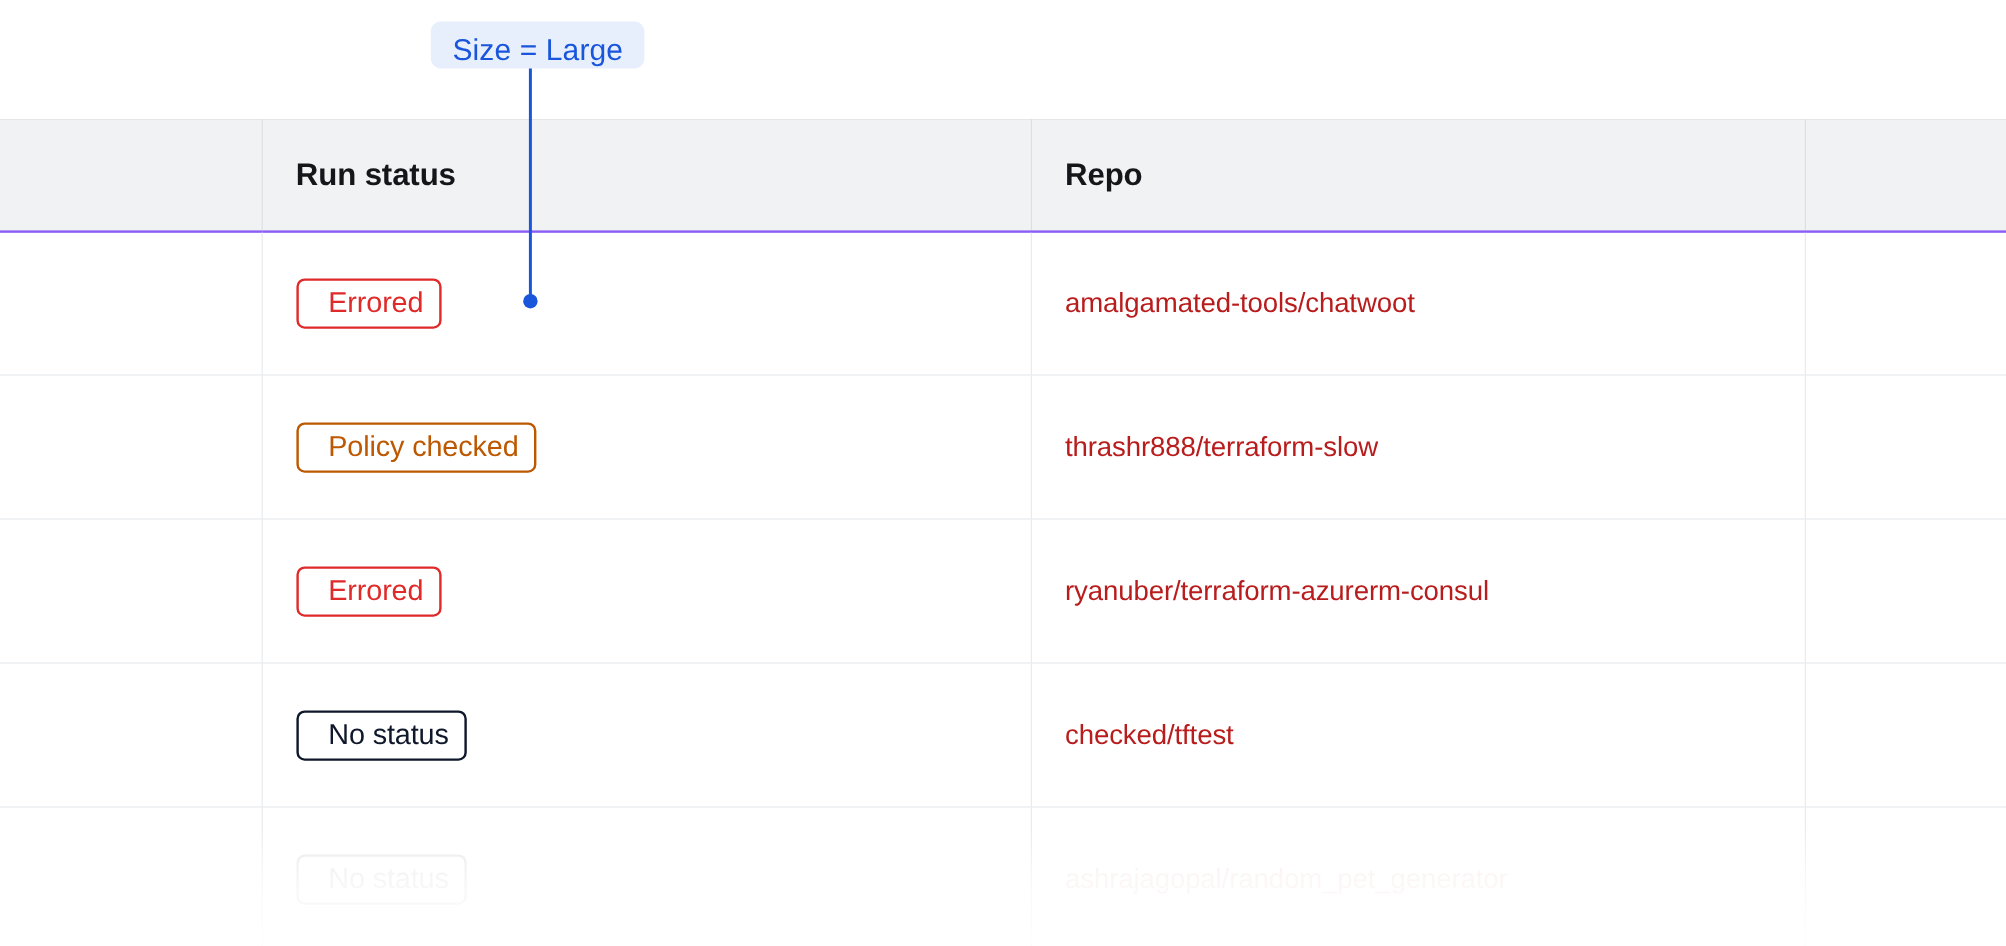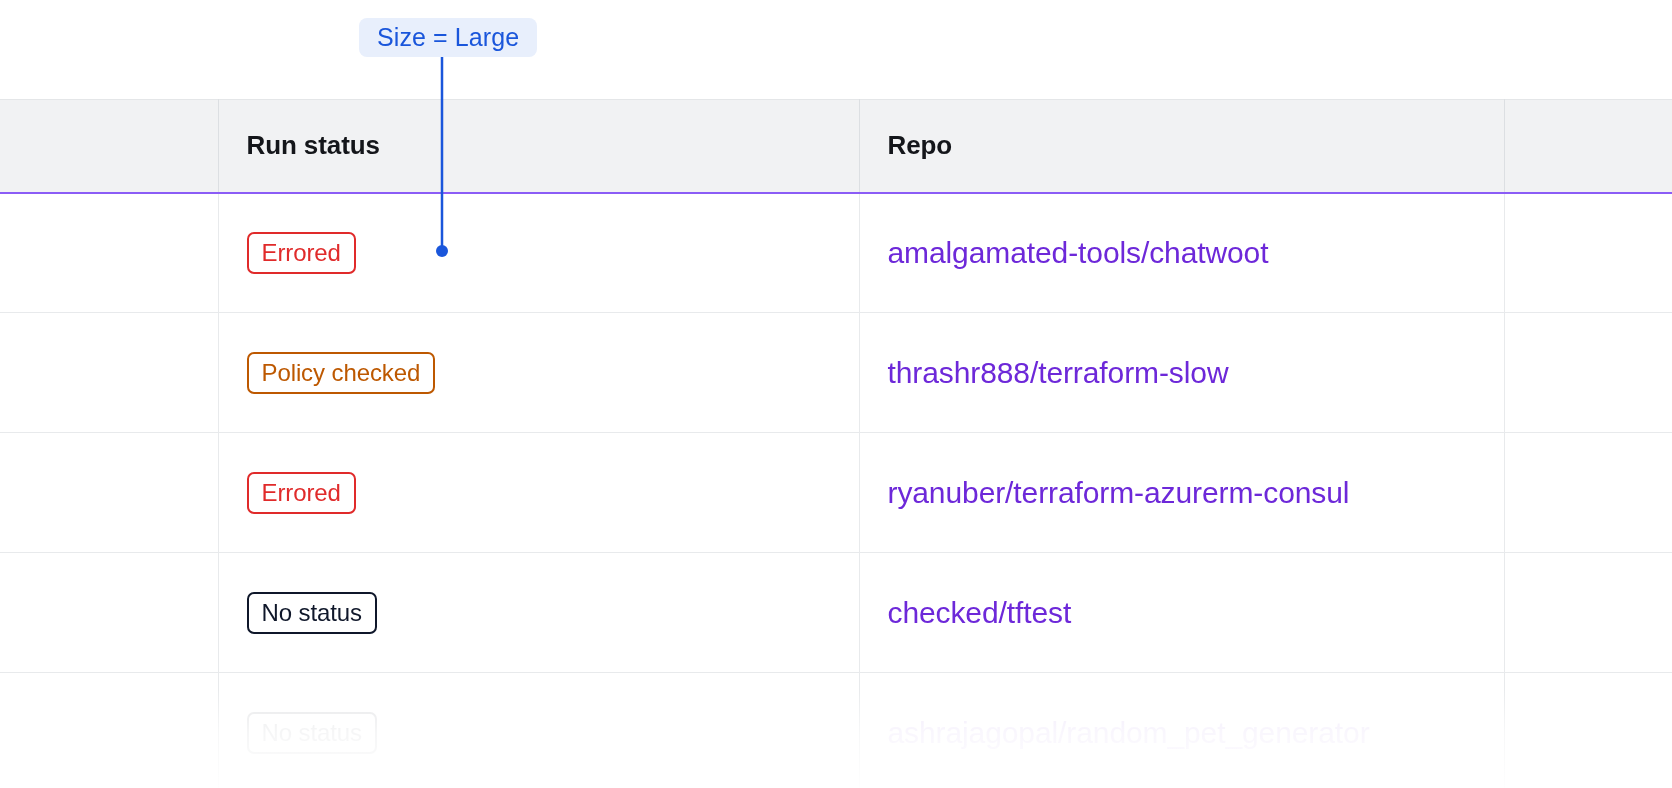--- a/index.html
+++ b/index.html
@@ -25,21 +25,21 @@
     pointer-events: none;
     z-index: 50;
   }
   #size-badge {
     position: absolute;
     left: 359px;
     top: 18px;
     height: 39px;
     padding: 0 18px;
     display: flex;
-    align-items: center;
+    align-items: flex-end;
     justify-content: center;
     background: #e8effc;
     border-radius: 8px;
     font-size: 25px;
     font-weight: 400;
     letter-spacing: 0.1px;
     color: #1a56db;
     white-space: nowrap;
     pointer-events: auto;
   }
@@ -91,41 +91,41 @@
     border-right: 1px solid #e8eaec;
     vertical-align: middle;
     padding: 0 0 0 28px;
     background: #ffffff;
   }
   tbody td.cell-select { padding-left: 0; }
   tbody td.cell-tail { border-right: none; }
   tbody tr:last-child td { border-bottom: none; }
 
   .repo-text {
-    font-size: 30px;
-    color: #6d28d9;
+    font-size: 23px;
+    color: #b91c1c;
     letter-spacing: -0.1px;
     white-space: nowrap;
   }
 
   
   .status-pill {
     display: inline-flex;
     align-items: center;
     justify-content: center;
     height: 42px;
     padding: 0 13px;
     border-radius: 7px;
     border: 2px solid currentColor;
     font-size: 24px;
     letter-spacing: -0.1px;
     white-space: nowrap;
     background: #ffffff;
   }
-  .status-pill .pill-label { color: inherit; }
+  .status-pill .pill-label { color: inherit; margin-left: 12px; }
   .status-errored { color: #e02a2a; }
   .status-policy  { color: #bd5800; }
   .status-none    { color: #0f172a; }
 
   
   tr.row-faded td { opacity: 0.10; }
   #fade-overlay {
     position: absolute;
     left: 0;
     top: 688px;

